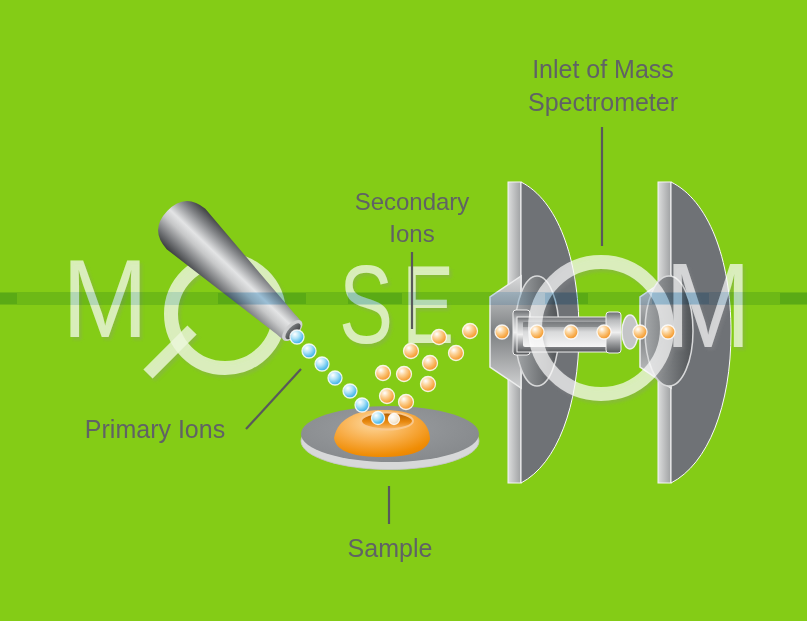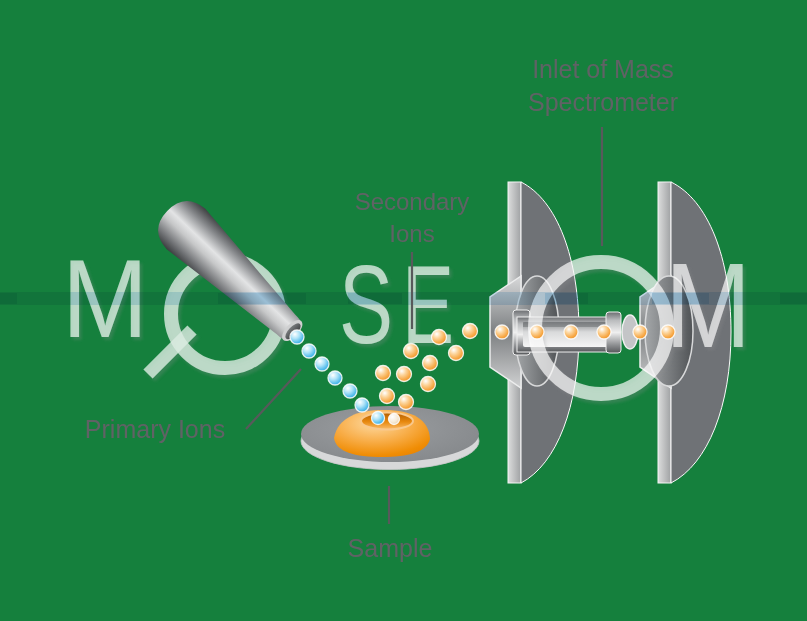--- a/index.html
+++ b/index.html
@@ -1,16 +1,16 @@
 <!DOCTYPE html>
 <html><head>
 <meta charset="utf-8">
 <style>
   html,body{margin:0;padding:0;background:#ffffff;}
-  .stage{position:relative;width:807px;height:621px;background:#15803d;overflow:hidden;
+  .stage{position:relative;width:807px;height:621px;background:#84cc16;overflow:hidden;
          font-family:"Liberation Sans", sans-serif;}
   svg{position:absolute;left:0;top:0;}
   text.lbl{font-family:"Liberation Sans", sans-serif;font-weight:400;}
   .wm-text{font-family:"Liberation Sans", sans-serif;font-weight:400;}
 </style>
 </head>
 <body>
 
 <div class="stage">
 <svg width="807" height="621" viewBox="0 0 807 621">

